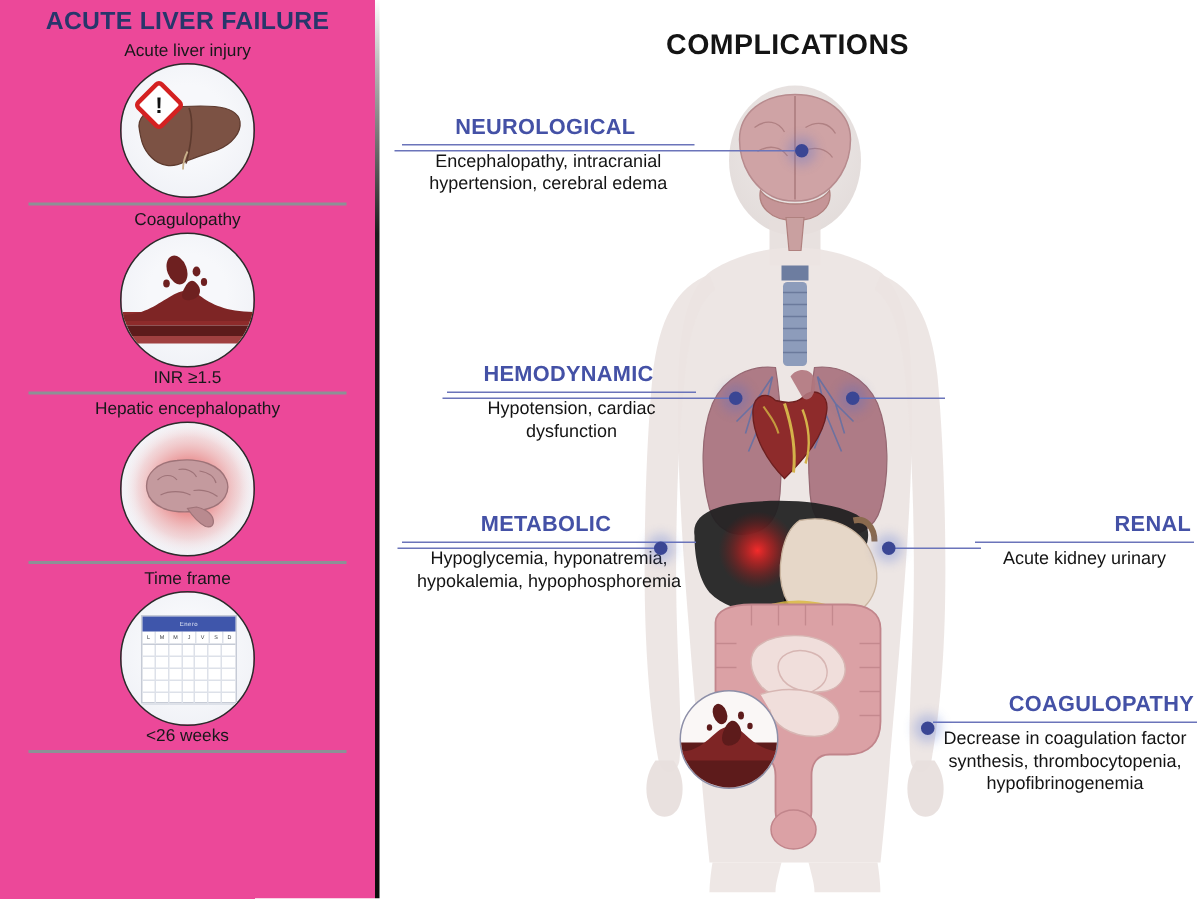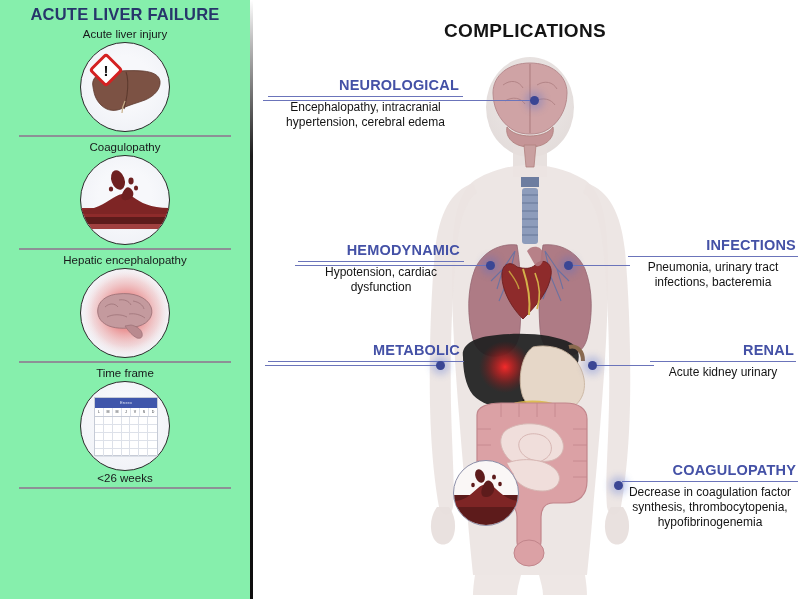--- a/index.html
+++ b/index.html
@@ -10,21 +10,21 @@
     overflow: hidden;
   }
   #root { position: relative; width: 800px; height: 599px; display: flex; }
 
   
   .sidebar {
     position: relative;
     width: 250px; height: 599px;
     padding: 0;
     flex: 0 0 250px;
-    background: #86efac;
+    background: #ec4899;
   }
   .sidebar-title {
     text-align: center;
     font-size: 16.5px;
     font-weight: bold;
     color: #27366b;
     letter-spacing: .2px;
     margin-top: 5px;
     white-space: nowrap;
   }
@@ -122,21 +122,21 @@
     letter-spacing: .2px; white-space: nowrap; line-height: 1.1;
   }
   .callout .rule {
     height: 1.4px; background: #6b74ba; margin-top: 2px;
   }
   .callout .desc {
     font-size: 12px; color: #141414; line-height: 1.22; margin-top: 3px;
     white-space: pre-line;
   }
   .callout.left { text-align: right; }
-  .callout.left .cat { text-align: right; padding-right: 4px; }
+  .callout.left .cat { text-align: center; padding-right: 4px; }
   .callout.left .desc { text-align: center; }
   .callout.right { text-align: left; }
   .callout.right .cat { text-align: right; padding-right: 2px; }
   .callout.right .desc { text-align: center; }
 
   .leader {
     position: absolute; height: 1.4px; background: #6b74ba;
   }
   .dot {
     position: absolute; width: 9px; height: 9px; border-radius: 50%;
@@ -186,20 +186,21 @@
           <rect x="0" y="61" width="90" height="7" fill="#5d1b1b"></rect>
           <rect x="0" y="68" width="90" height="5" fill="#a04040"></rect>
           <path d="M0 54 C14 54 22 48 32 42 C40 37 46 36 52 41 C60 47 70 52 90 52 L90 58 L0 58 Z" fill="#7e2525"></path>
           <ellipse cx="37" cy="24" rx="6.5" ry="10" transform="rotate(-20 37 24)" fill="#6e2020"></ellipse>
           <ellipse cx="50" cy="25" rx="2.6" ry="3.4" fill="#6e2020"></ellipse>
           <ellipse cx="55" cy="32" rx="2.1" ry="2.6" fill="#6e2020"></ellipse>
           <ellipse cx="30" cy="33" rx="2.2" ry="2.6" fill="#6e2020"></ellipse>
           <path d="M42 36 C45 30 48 30 51 34 C54 38 52 43 46 44 C40 45 39 41 42 36 Z" fill="#6e2020"></path>
         </svg>
       </div>
+      <div class="panel-caption">INR ≥1.5</div>
       <div class="sep"></div>
     </div>
 
     <div class="panel">
       <div class="panel-label">Hepatic encephalopathy</div>
       <div class="circle">
         <svg class="brain-svg" width="90" height="90" viewBox="0 0 90 90">
           <defs>
             <radialGradient id="redglow" cx="50%" cy="48%" r="52%">
               <stop offset="38%" stop-color="#e46a6a" stop-opacity="0.70"></stop>
@@ -440,32 +441,28 @@
 
     <div class="callout left" style="left:48px; top:243px; width:166px;">
       <div class="cat">HEMODYNAMIC</div>
       <div class="rule"></div>
       <div class="desc">Hypotension, cardiac
 dysfunction</div>
     </div>
     <div class="leader" style="left:45px; top:265px; width:196px;"></div>
     <div class="dot" style="left:236px; top:261px;"></div>
 
-    <div class="callout right" style="left:378px; top:238px; width:170px;">
-      <div class="cat">INFECTIONS</div>
-      <div class="rule"></div>
-      <div class="desc">Pneumonia, urinary tract
-infections, bacteremia</div>
-    </div>
     <div class="leader" style="left:320px; top:265px; width:60px;"></div>
     <div class="dot" style="left:314px; top:261px;"></div>
 
     <div class="callout left" style="left:18px; top:343px; width:196px;">
       <div class="cat">METABOLIC</div>
       <div class="rule"></div>
+      <div class="desc">Hypoglycemia, hyponatremia,
+hypokalemia, hypophosphoremia</div>
     </div>
     <div class="leader" style="left:15px; top:365px; width:177px;"></div>
     <div class="dot" style="left:186px; top:361px;"></div>
 
     <div class="callout right" style="left:400px; top:343px; width:146px;">
       <div class="cat">RENAL</div>
       <div class="rule"></div>
       <div class="desc">Acute kidney urinary</div>
     </div>
     <div class="leader" style="left:344px; top:365px; width:60px;"></div>

